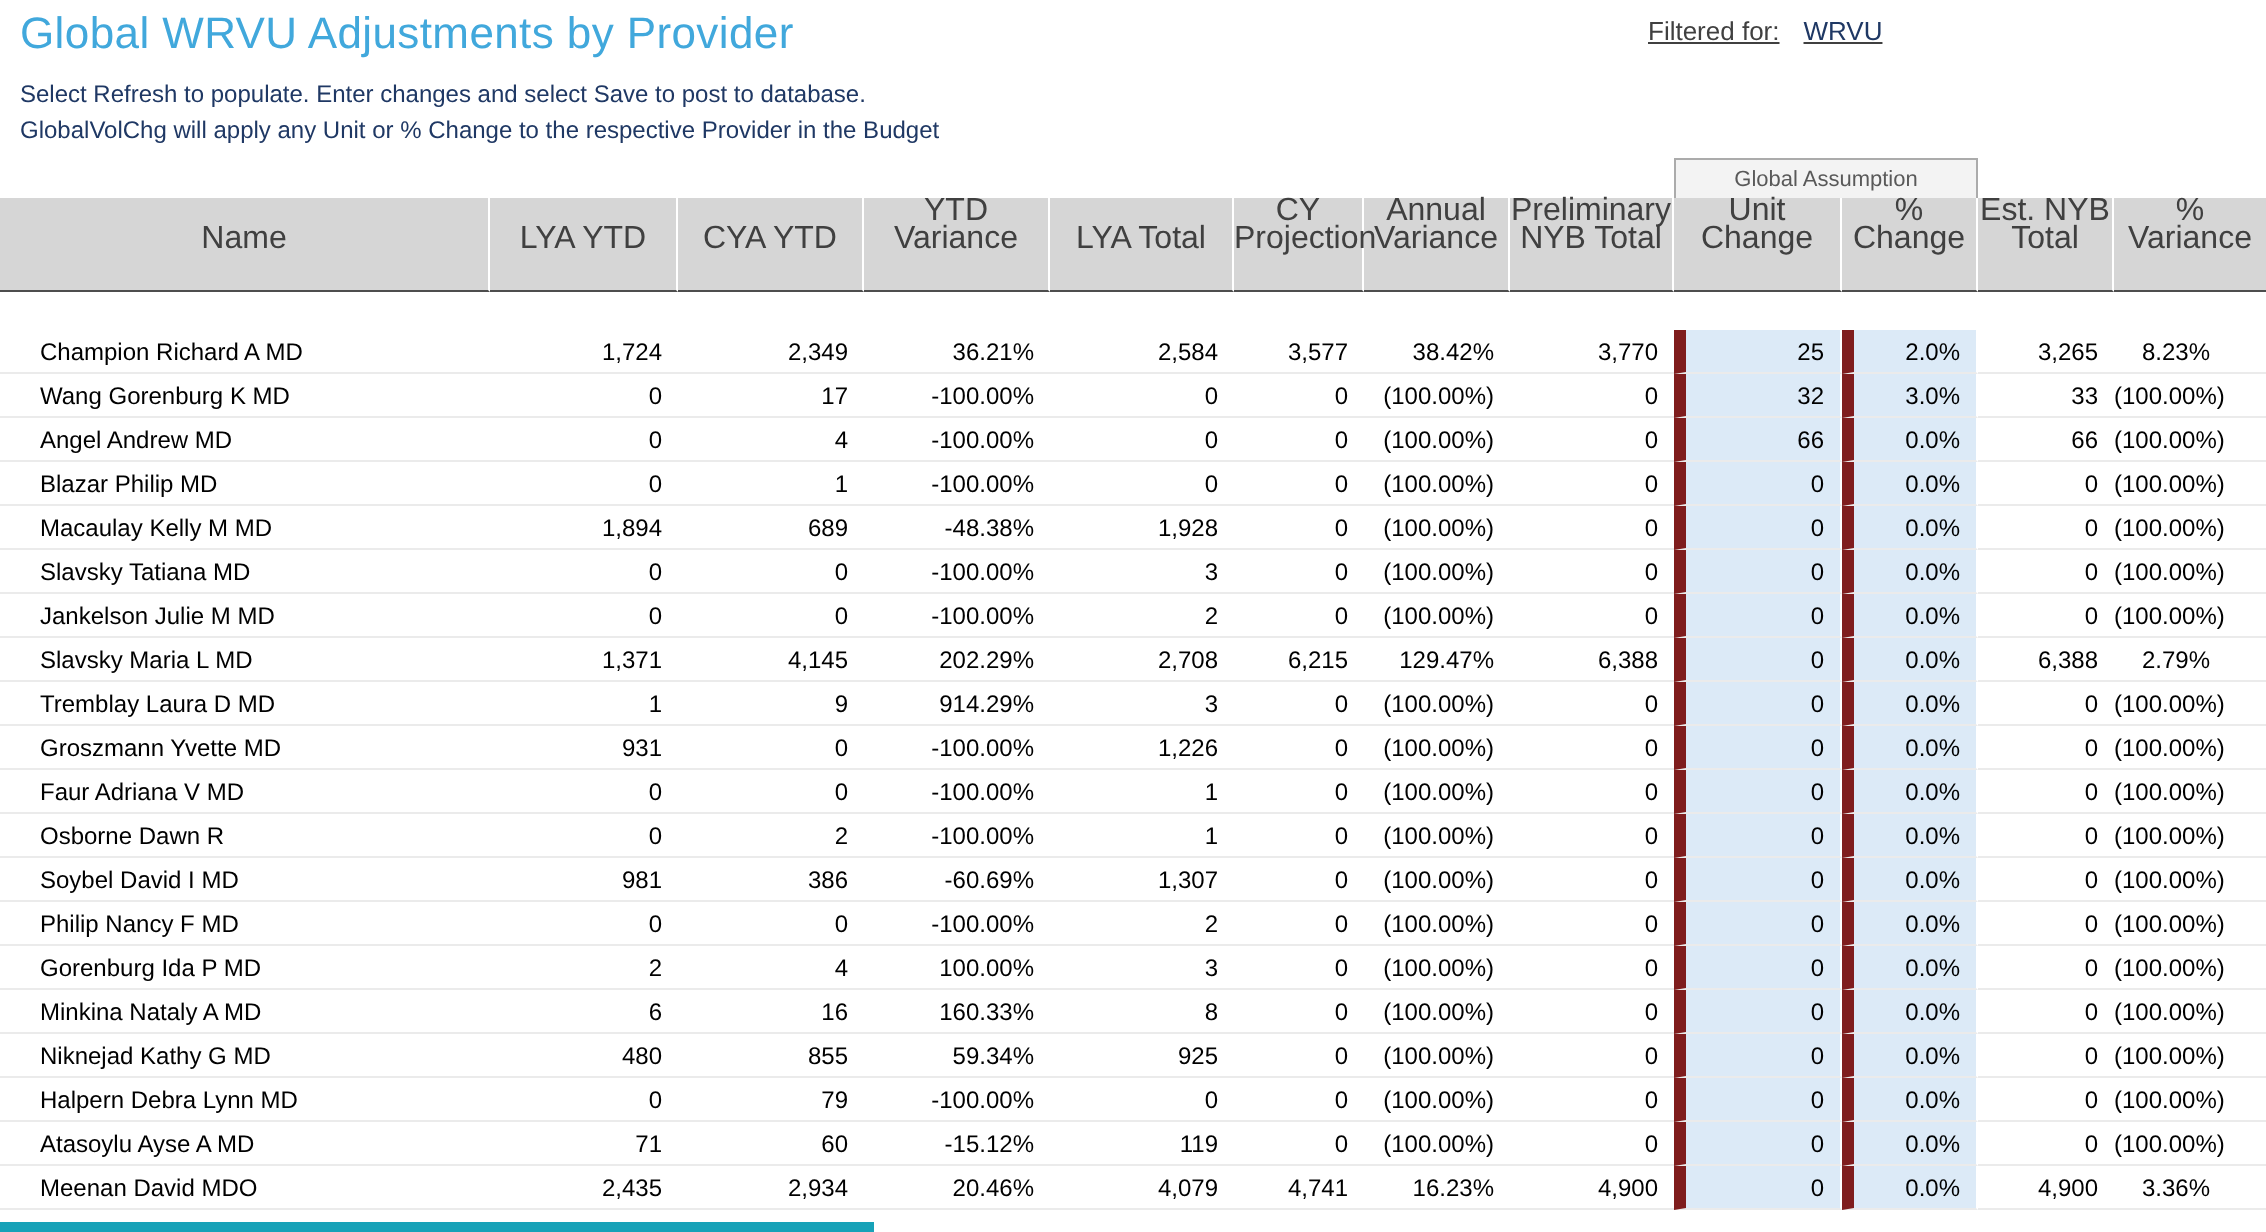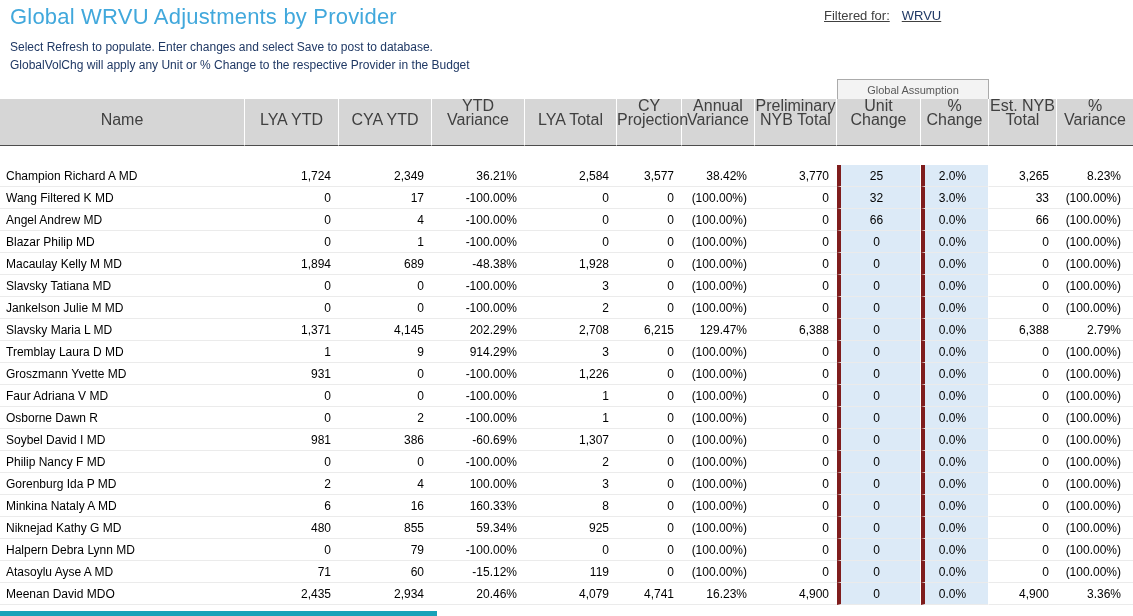--- a/index.html
+++ b/index.html
@@ -28,25 +28,25 @@
 
   .hcell { height:42px; background:var(--header-bg); border-right:1px solid #FFFFFF;
     border-bottom:1px solid var(--header-underline); vertical-align:bottom; padding-bottom:18px;
     text-align:center; color:#404040; font-size:16px; }
   .hcell:last-child { border-right:none; }
   .hl { line-height:14px; }
 
   .spacer td { height:19px; border:none; background:#fff; }
 
   tr.data td { height:22px; font-size:12px; color:#000; border-bottom:1px solid var(--row-line); }
-  td.name { text-align:left; padding-left:6px; white-space:nowrap; overflow:hidden; }
+  td.name { text-align:left; padding-left:20px; white-space:nowrap; overflow:hidden; }
   td.num  { text-align:right; padding-right:8px; white-space:nowrap; }
-  td.c11  { padding-right:12px; }
+  td.c11  { padding-right:28px; }
   td.edit { background:var(--highlight-bg); color:var(--highlight-text);
-    border-bottom:1px solid #fff; border-left:4px solid #7f1d1d; border-right:1px solid #fff;text-align:center; }
+    border-bottom:1px solid #fff; border-left:6px solid #7f1d1d; border-right:1px solid #fff; }
 
   .bottom-bar { position:absolute; left:0; bottom:0; width:437px; height:5px; background:var(--bottom-bar); }
 </style>
 </head>
 <body>
 
 <div class="page">
 
   <div class="report-header">
     <h1 class="title">Global WRVU Adjustments by Provider</h1>
@@ -144,21 +144,21 @@
           <td class="c4 num">2,584</td>
           <td class="c5 num">3,577</td>
           <td class="c6 num">38.42%</td>
           <td class="c7 num">3,770</td>
           <td class="c8 num edit">25</td>
           <td class="c9 num edit">2.0%</td>
           <td class="c10 num">3,265</td>
           <td class="c11 num">8.23%</td>
         </tr>
         <tr class="data">
-          <td class="c0 name">Wang Filtered K MD</td>
+          <td class="c0 name">Wang Gorenburg K MD</td>
           <td class="c1 num">0</td>
           <td class="c2 num">17</td>
           <td class="c3 num">-100.00%</td>
           <td class="c4 num">0</td>
           <td class="c5 num">0</td>
           <td class="c6 num">(100.00%)</td>
           <td class="c7 num">0</td>
           <td class="c8 num edit">32</td>
           <td class="c9 num edit">3.0%</td>
           <td class="c10 num">33</td>

